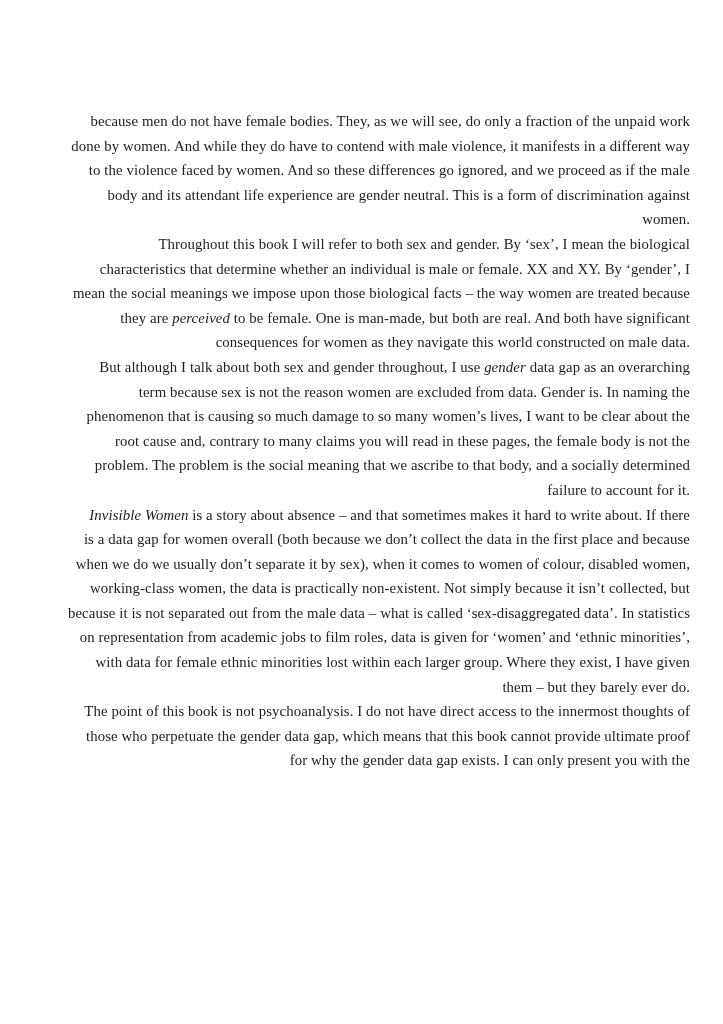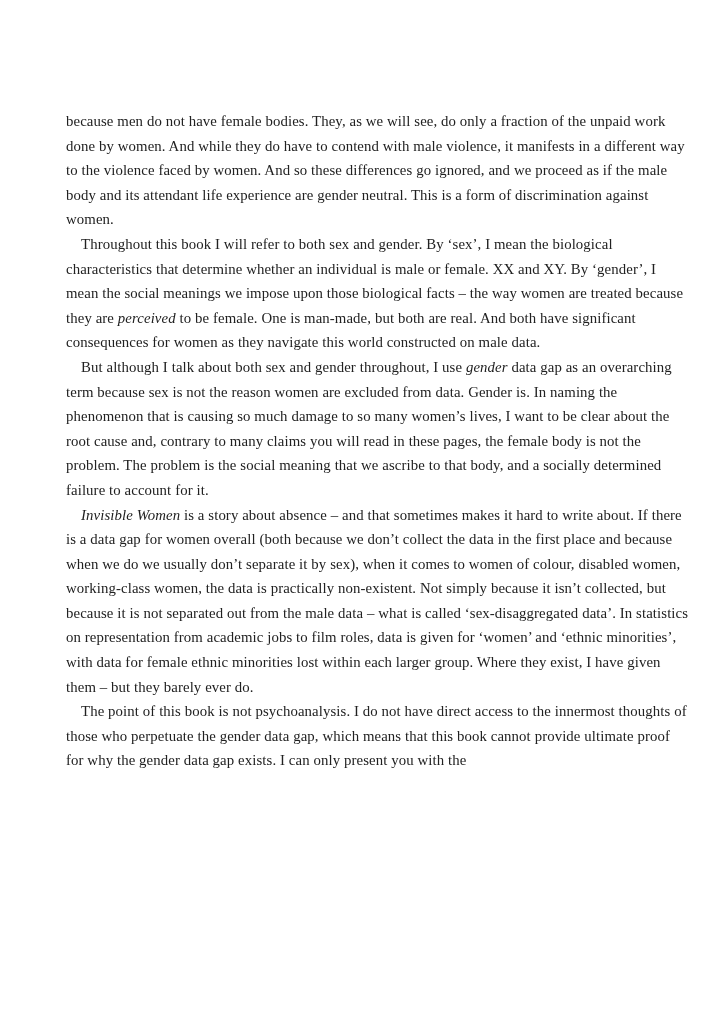--- a/index.html
+++ b/index.html
@@ -41,20 +41,20 @@
     text-indent: 15px;
   }
   .text-block em {
     font-style: italic;
   }
 </style>
 </head>
 <body style="background: rgb(255, 255, 255);">
 
 <main class="page">
-  <section class="text-block" style="color: rgb(33, 33, 33);">
+  <section class="text-block" style="color: rgb(33, 33, 33); text-align: right;">
       <p><span>because men do not have female bodies. They, as we will see, do only a fraction of the unpaid work done by women. And while they do have to contend with male violence, it manifests in a different way to the violence faced by women. And so these differences go ignored, and we proceed as if the male body and its attendant life experience are gender neutral. This is a form of discrimination against women.</span></p>
       <p class="indent"><span>Throughout this book I will refer to both sex and gender. By ‘sex’, I mean the biological characteristics that determine whether an individual is male or female. XX and XY. By ‘gender’, I mean the social meanings we impose upon those biological facts – the way women are treated because they are </span><em>perceived</em><span> to be female. One is man-made, but both are real. And both have significant consequences for women as they navigate this world constructed on male data.</span></p>
       <p class="indent"><span>But although I talk about both sex and gender throughout, I use </span><em>gender</em><span> data gap as an overarching term because sex is not the reason women are excluded from data. Gender is. In naming the phenomenon that is causing so much damage to so many women’s lives, I want to be clear about the root cause and, contrary to many claims you will read in these pages, the female body is not the problem. The problem is the social meaning that we ascribe to that body, and a socially determined failure to account for it.</span></p>
       <p class="indent"><em>Invisible Women</em><span> is a story about absence – and that sometimes makes it hard to write about. If there is a data gap for women overall (both because we don’t collect the data in the first place and because when we do we usually don’t separate it by sex), when it comes to women of colour, disabled women, working-class women, the data is practically non-existent. Not simply because it isn’t collected, but because it is not separated out from the male data – what is called ‘sex-disaggregated data’. In statistics on representation from academic jobs to film roles, data is given for ‘women’ and ‘ethnic minorities’, with data for female ethnic minorities lost within each larger group. Where they exist, I have given them – but they barely ever do.</span></p>
       <p class="indent"><span>The point of this book is not psychoanalysis. I do not have direct access to the innermost thoughts of those who perpetuate the gender data gap, which means that this book cannot provide ultimate proof for why the gender data gap exists. I can only present you with the</span></p>
     </section>
 </main>
 
 </body></html>

